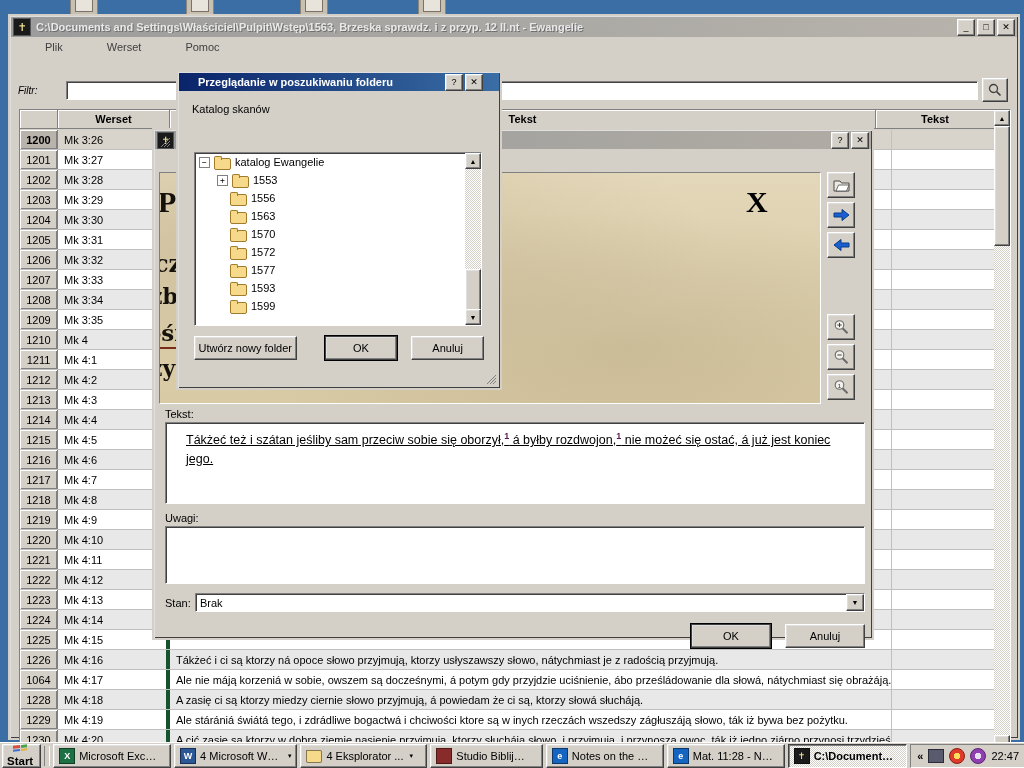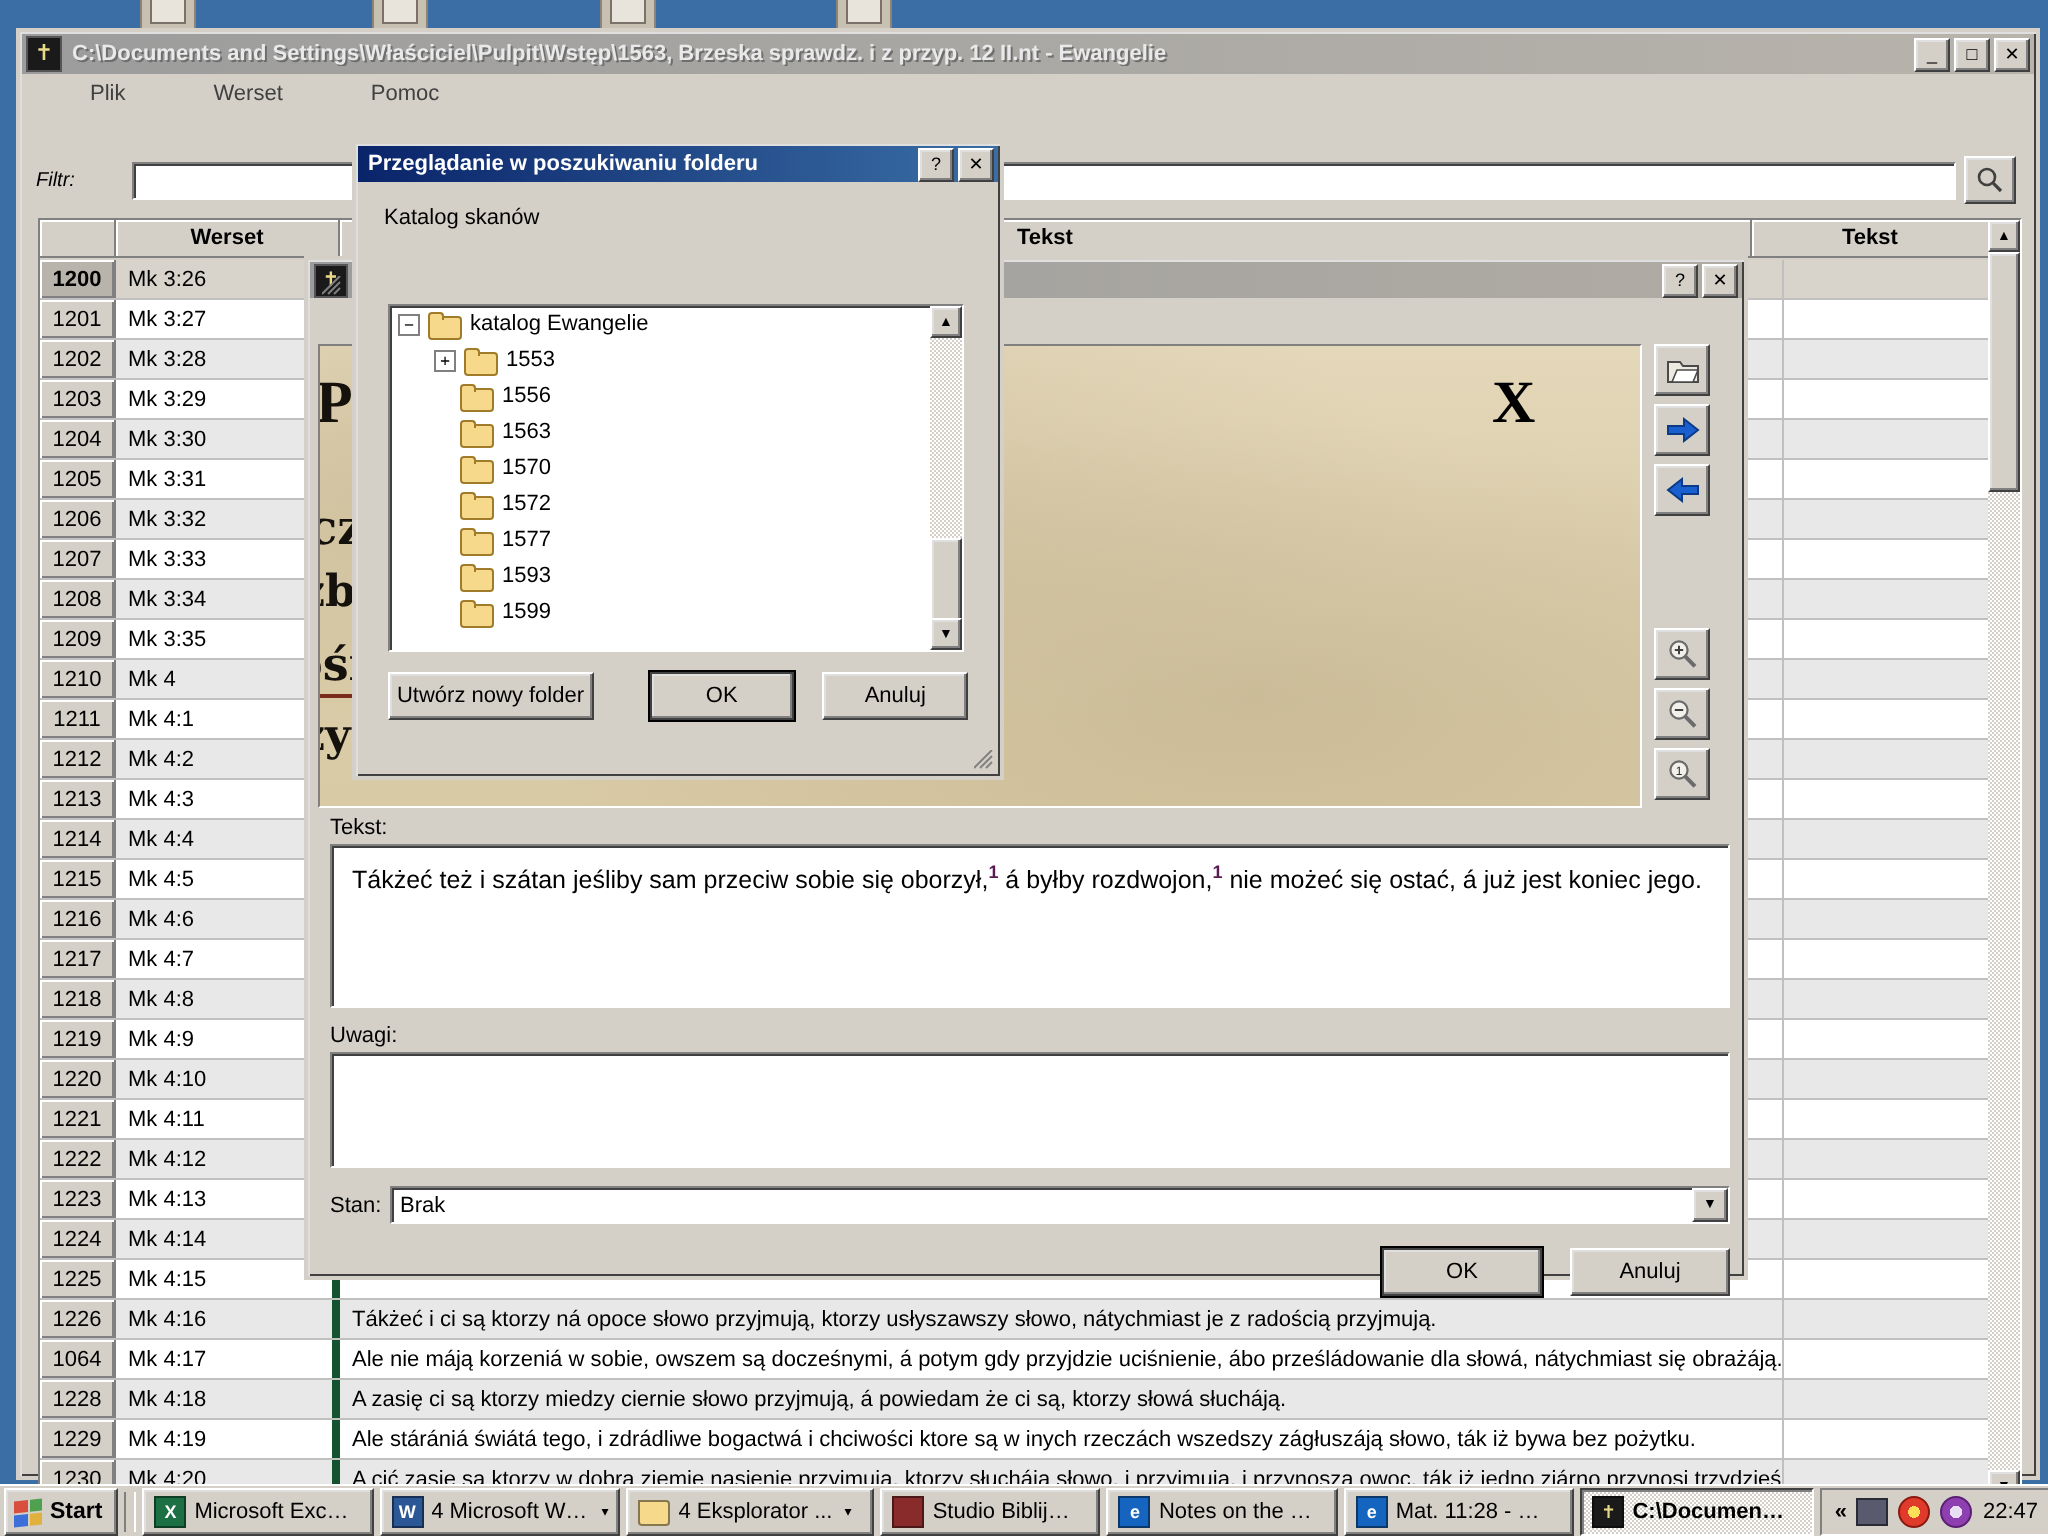--- a/index.html
+++ b/index.html
@@ -99,37 +99,37 @@
   .underline-red{position:absolute;left:14px;top:176px;width:170px;height:2px;background:#7a2c1c;}
   #scan-tools{position:absolute;left:670px;top:22px;width:36px;}
   .tool{width:26px;height:24px;margin-bottom:4px;}
   .tool svg{display:block;}
   #scan-grip{position:absolute;left:4px;bottom:2px;width:10px;height:10px;}
 
   
   #scan-fields{position:absolute;left:8px;top:258px;width:700px;}
   .flabel{font-size:11px;margin-bottom:2px;}
   #tekst-box{height:72px;background:#fff;border:1px solid #808080;border-right-color:#fff;border-bottom-color:#fff;
-    box-shadow:inset 1px 1px 0 #404040;padding:4px 10px;font-size:12.5px;line-height:19px;overflow:hidden;}
+    box-shadow:inset 1px 1px 0 #404040;padding:4px 20px;font-size:12.5px;line-height:19px;overflow:hidden;text-decoration:underline;}
   #tekst-box sup{color:#5c1a52;font-weight:bold;font-size:9px;}
   #uwagi-box{height:56px;background:#fff;border:1px solid #808080;border-right-color:#fff;border-bottom-color:#fff;
     box-shadow:inset 1px 1px 0 #404040;}
   #stan-row{display:flex;align-items:center;margin-top:9px;}
   #stan-label{width:30px;font-size:11px;}
   #stan-combo{flex:1;height:17px;background:#fff;border:1px solid #808080;border-right-color:#fff;border-bottom-color:#fff;
     box-shadow:inset 1px 1px 0 #404040;display:flex;align-items:center;justify-content:space-between;padding-left:4px;font-size:11px;}
   #stan-arrow{width:16px;height:15px;margin:0 0 0 0;}
   #scan-buttons{display:flex;justify-content:flex-end;gap:14px;margin-top:12px;}
   #scan-buttons .btn{width:78px;height:22px;}
 
   
   #browse-dialog{position:absolute;left:176px;top:70px;width:322px;height:316px;background:#d4d0c8;
     border:2px solid #d4d0c8;box-shadow:inset 1px 1px 0 #dfdfdf, inset -1px -1px 0 #404040;}
   #browse-title{height:18px;margin:1px;background:linear-gradient(to right,#0a246a,#3a6ea5);
-    display:flex;align-items:center;padding:0 2px;}
+    display:flex;align-items:center;padding:0 16px;}
   #browse-title span{flex:1;color:#fff;font-weight:bold;font-size:11px;padding-left:3px;}
   #browse-caption{margin:12px 0 0 14px;font-size:11px;}
   #tree-box{position:absolute;left:16px;top:80px;width:286px;height:172px;background:#fff;
     border:1px solid #808080;border-right-color:#fff;border-bottom-color:#fff;box-shadow:inset 1px 1px 0 #404040;overflow:hidden;}
   .tnode{display:flex;align-items:center;height:18px;padding-left:4px;font-size:11px;white-space:nowrap;}
   .expander{width:9px;height:9px;border:1px solid #808080;background:#fff;margin-right:4px;
     display:flex;align-items:center;justify-content:center;font-size:8px;line-height:7px;font-family:"DejaVu Sans Mono",monospace;}
   .expander.blank{border:none;background:none;}
   .folder{width:16px;height:13px;margin-right:5px;position:relative;flex:none;}
   .folder:before{content:"";position:absolute;left:0;top:2px;width:15px;height:10px;background:#f6d98a;border:1px solid #a07b2a;border-radius:0 2px 2px 2px;}
@@ -142,21 +142,21 @@
   #btn-newfolder{width:108px;height:22px;}
   #btn-ok{width:76px;height:22px;}
   #btn-cancel{width:76px;height:22px;}
   #browse-grip{position:absolute;right:3px;bottom:3px;width:10px;height:10px;}
 
   
   #taskbar{position:absolute;left:0;top:742px;width:1024px;height:26px;background:#d4d0c8;
     border-top:1px solid #fff;display:flex;align-items:center;padding:0 2px;gap:3px;}
   #start-btn{height:22px;padding:0 7px 0 4px;display:flex;align-items:center;gap:4px;background:#d4d0c8;
     border:1px solid;border-color:#fff #404040 #404040 #fff;box-shadow:inset -1px -1px 0 #808080, inset 1px 1px 0 #dfdfdf;
-    font-weight:bold;font-size:11.5px;}
+    font-weight:bold;font-size:11.5px;flex-direction:column;}
   .flag{width:14px;height:13px;display:grid;grid-template-columns:1fr 1fr;grid-template-rows:1fr 1fr;gap:1px;transform:skewY(-6deg);}
   .flag i{display:block;}
   .tb-sep{width:4px;height:20px;border-left:1px solid #808080;border-right:1px solid #fff;}
   .task{height:22px;min-width:0;display:flex;align-items:center;gap:4px;padding:0 5px;background:#d4d0c8;
     border:1px solid;border-color:#fff #404040 #404040 #fff;box-shadow:inset -1px -1px 0 #808080, inset 1px 1px 0 #dfdfdf;
     font-size:11px;white-space:nowrap;overflow:hidden;}
   .task.active{border-color:#404040 #fff #fff #404040;box-shadow:inset 1px 1px 0 #808080;
     background:repeating-conic-gradient(#fff 0 25%, #d4d0c8 0 50%) 0 0/2px 2px;font-weight:bold;}
   .task .tico{width:14px;height:14px;flex:none;display:flex;align-items:center;justify-content:center;font-size:9px;font-weight:bold;}
   .task .tlbl{overflow:hidden;text-overflow:ellipsis;}

